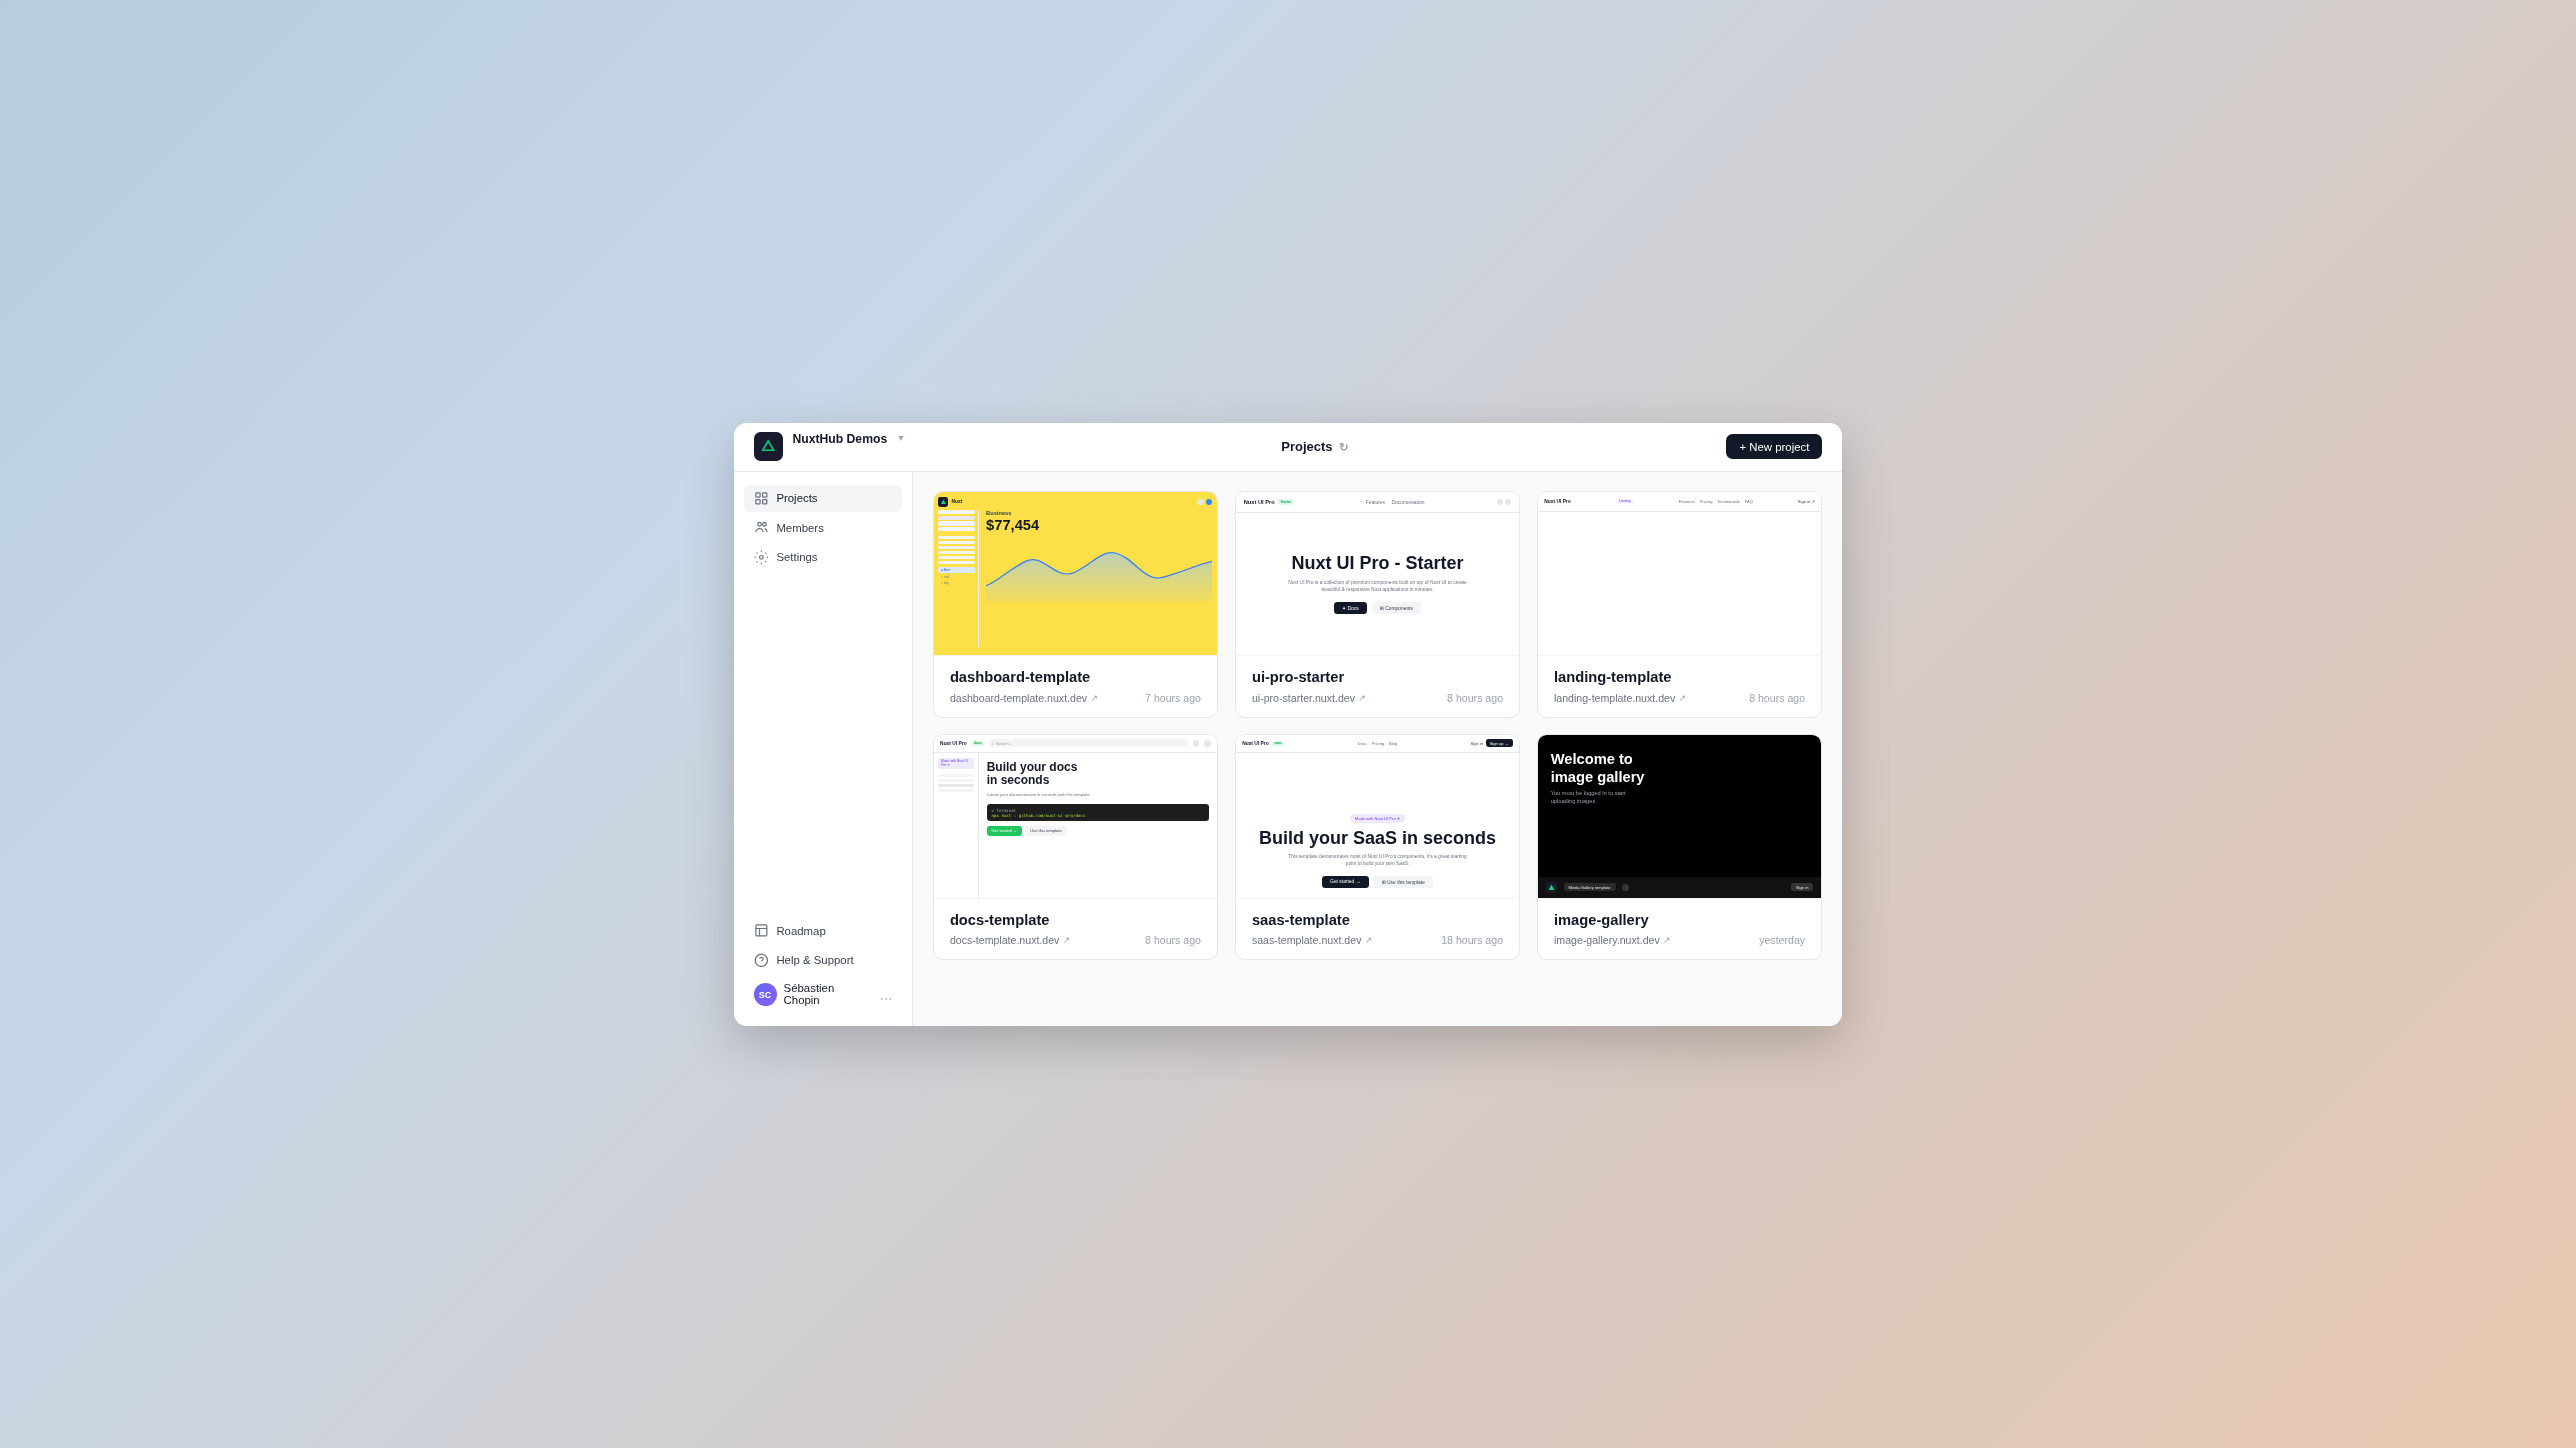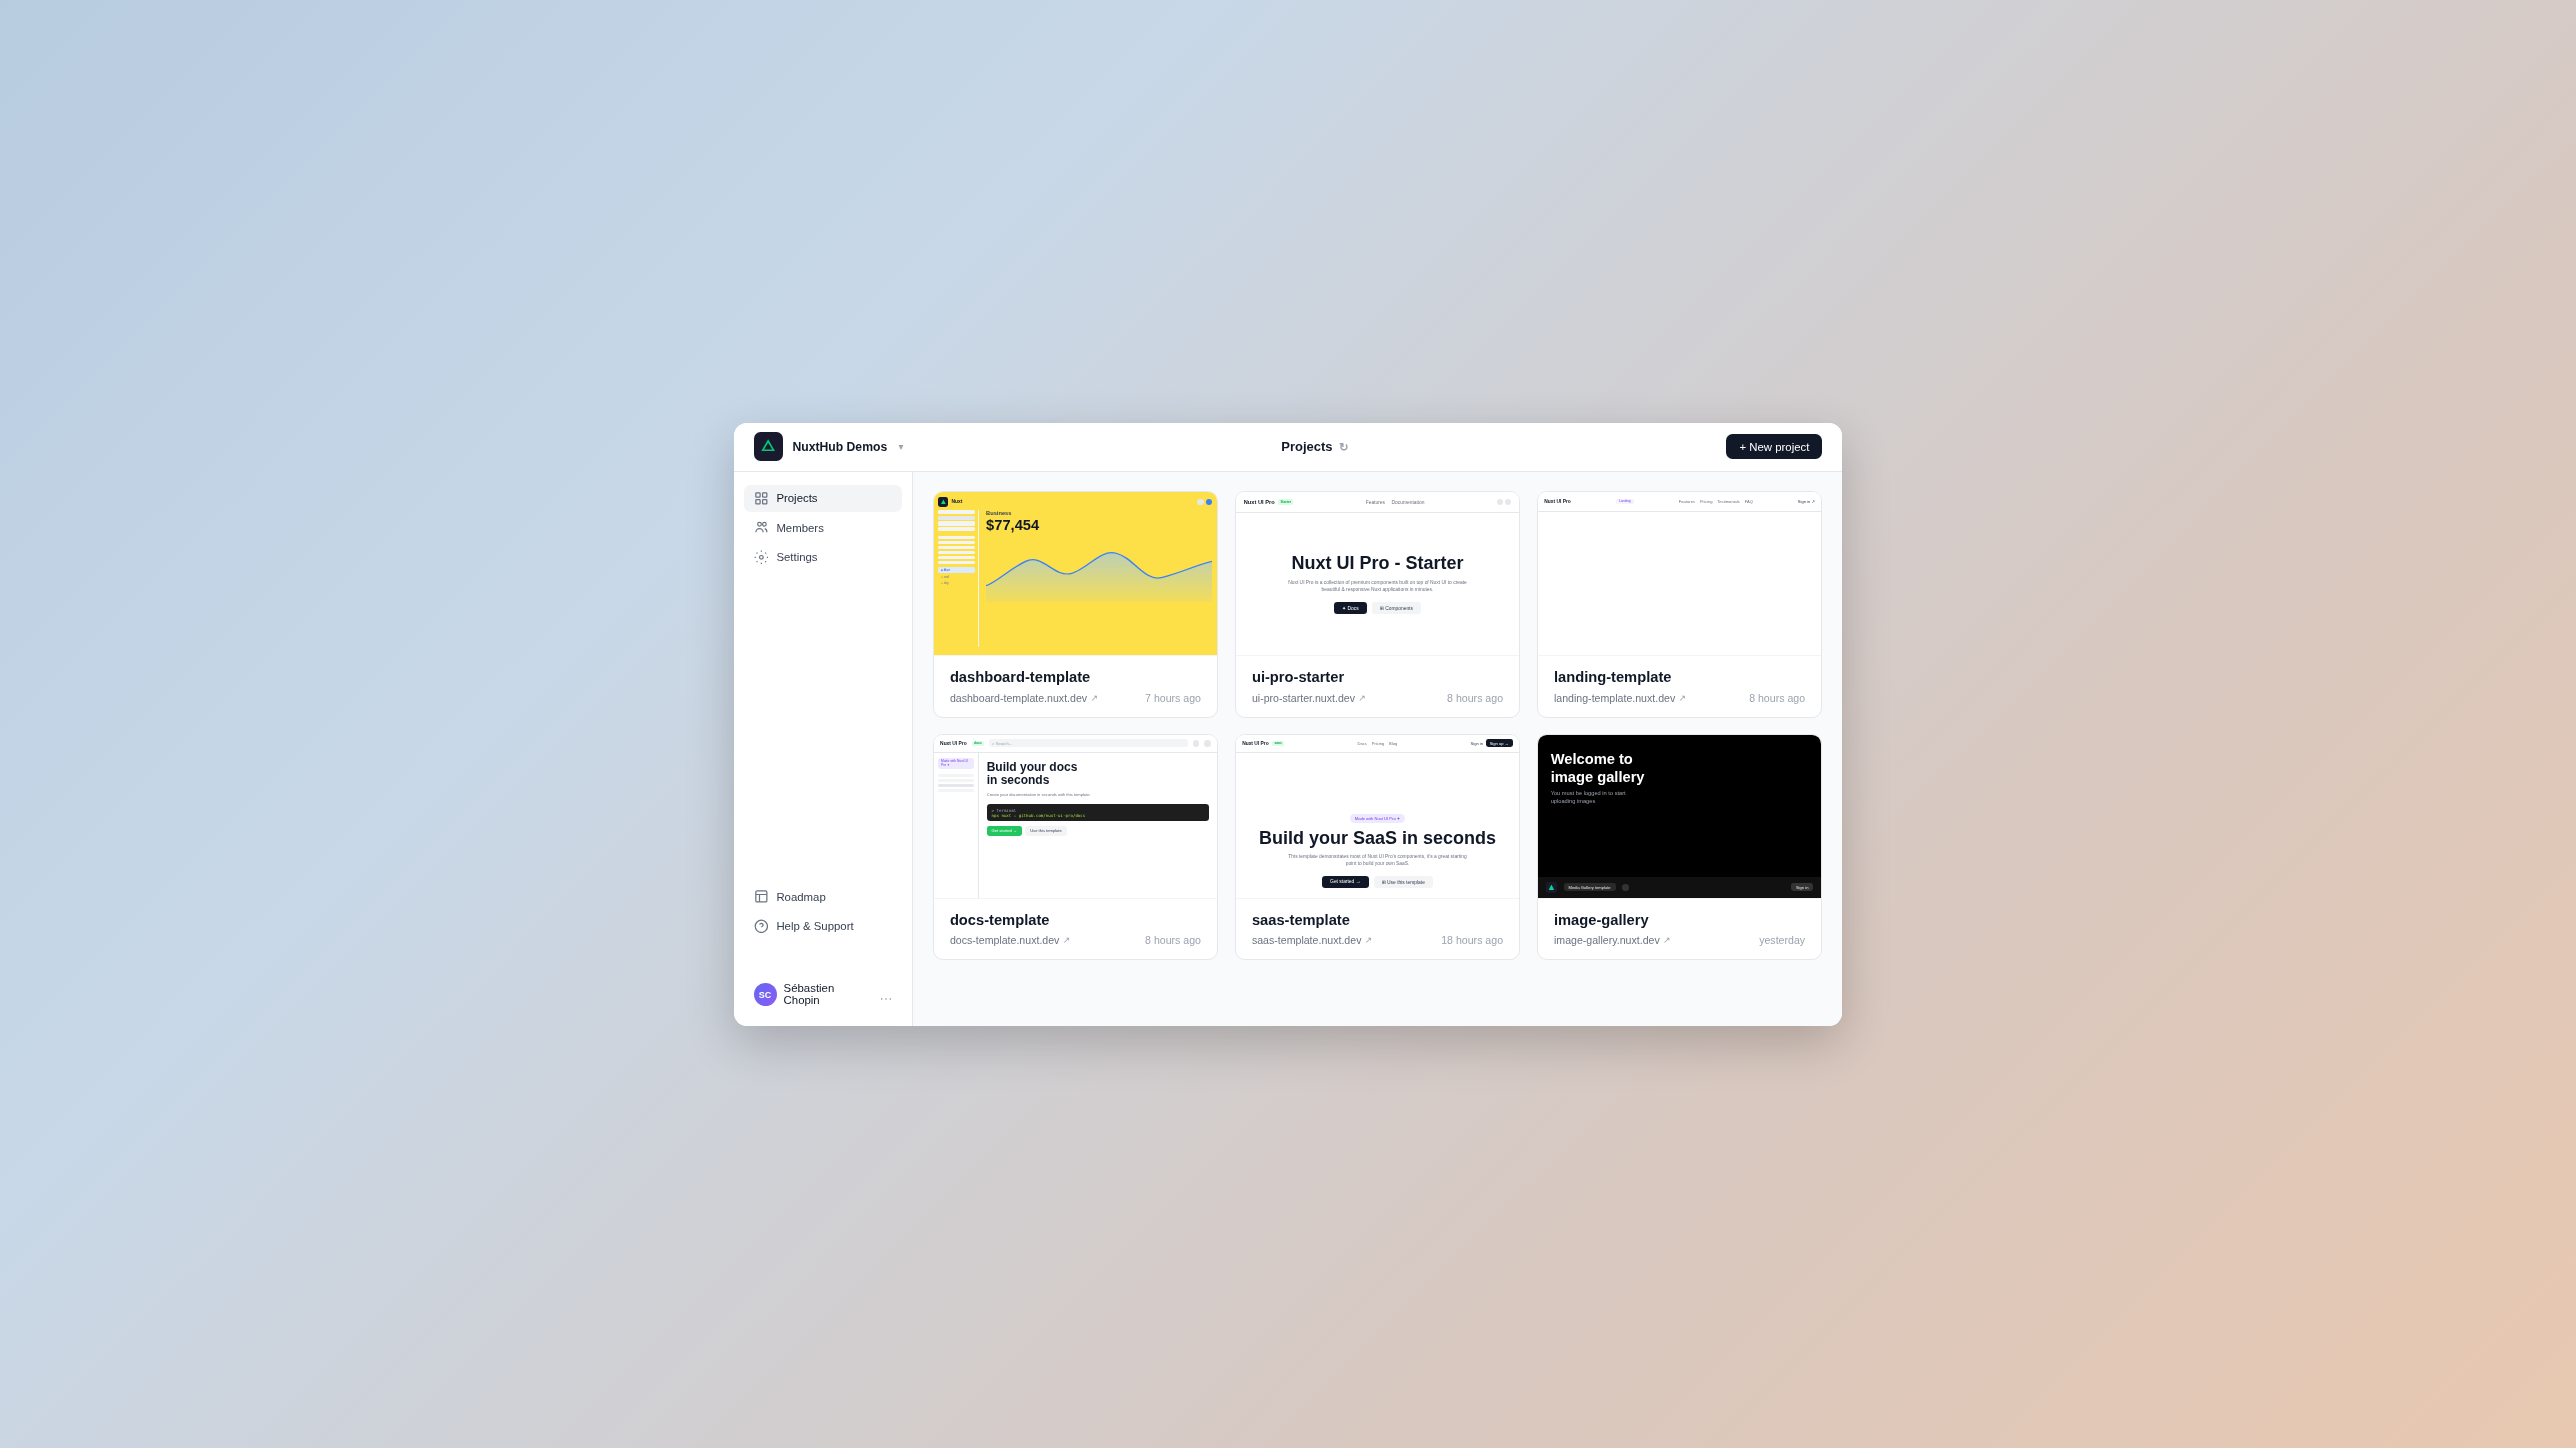--- a/index.html
+++ b/index.html
@@ -27,21 +27,20 @@
       background: white;
       border-bottom: 0.8px solid #e5e7eb;
       padding: 0 19.6px;
       height: 49px;
       display: flex;
       align-items: center;
       justify-content: space-between;
     }
     .header-left {
       display: flex;
-      align-items: center;
       gap: 9.8px;
     }
     .logo {
       width: 29px;
       height: 29px;
       background: #1a1a2e;
       border-radius: 6.5px;
       display: flex;
       align-items: center;
       justify-content: center;
@@ -151,21 +150,20 @@
       font-size: 9px;
       font-weight: 600;
       color: white;
       flex-shrink: 0;
     }
     .user-name {
       font-size: 11.4px;
       font-weight: 500;
       color: #111827;
       flex: 1;
-      margin-top: 34px;
     }
     .dots-icon {
       color: #9ca3af;
       font-size: 13px;
     }
     .main-content {
       flex: 1;
       padding: 19.6px;
       overflow-y: auto;
       background: #f9fafb;

